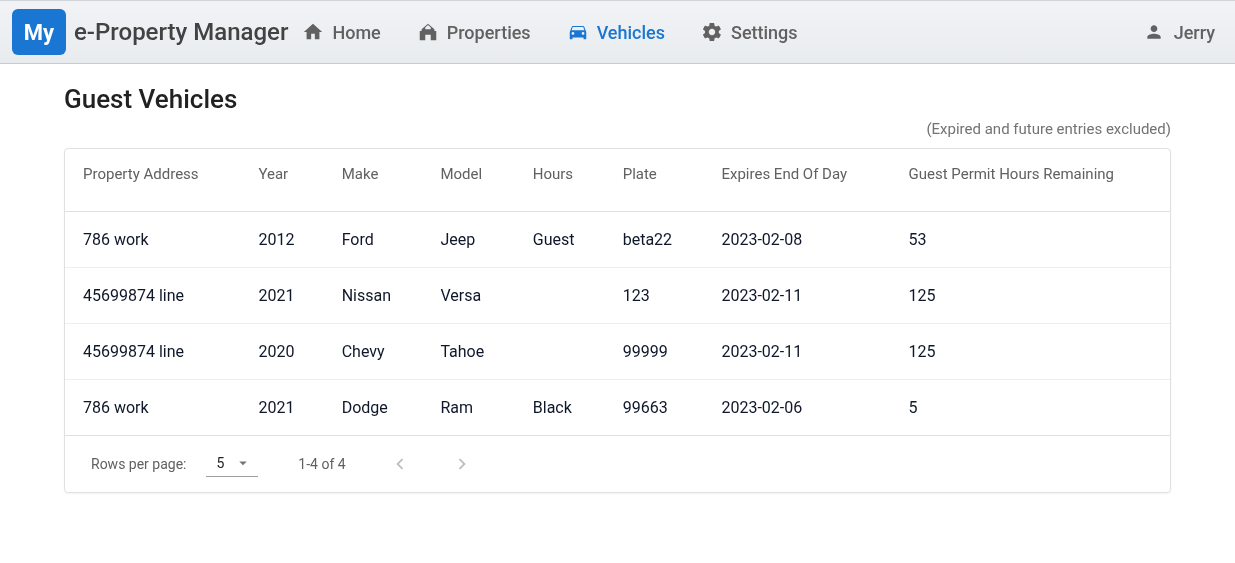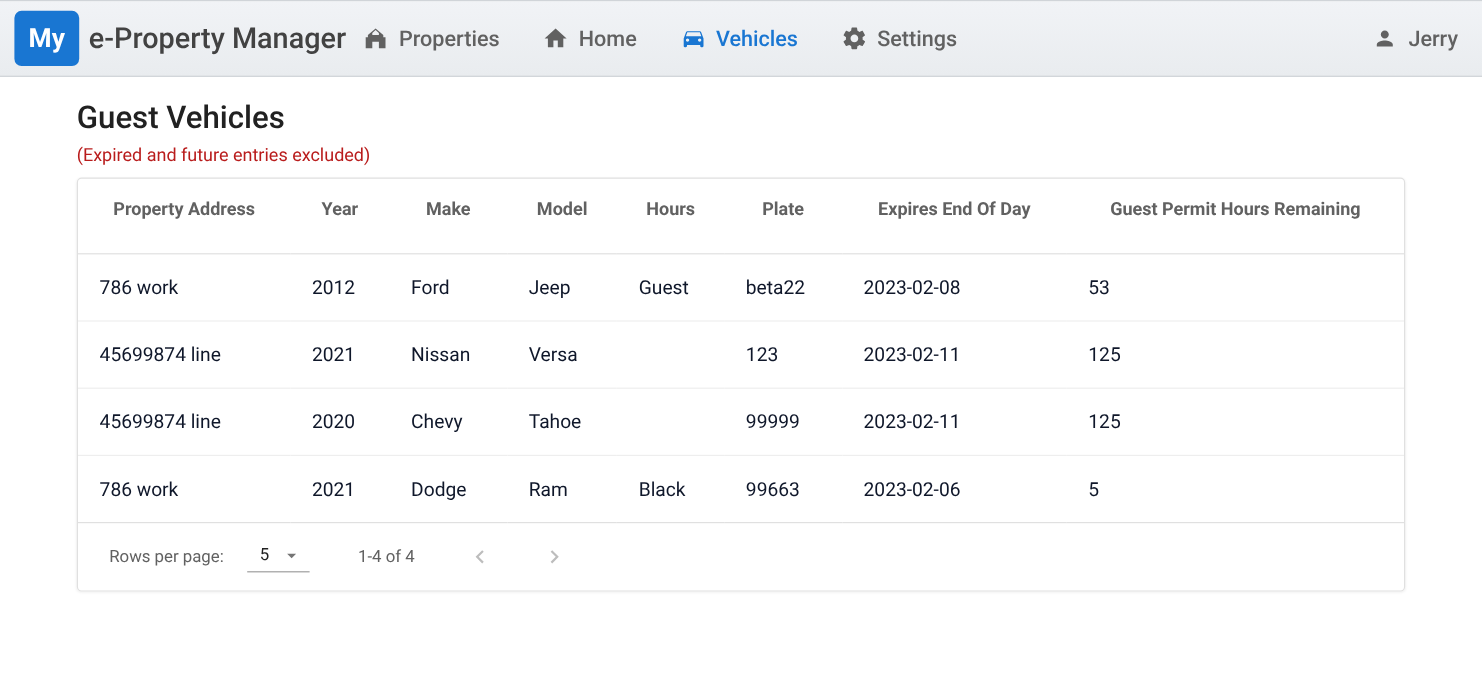--- a/index.html
+++ b/index.html
@@ -43,32 +43,32 @@
     border-radius: 4px;
   }
   .nav-item.active { color: #1976d2; text-align: center; }
   .nav-item svg { width: 22px; height: 22px; fill: currentColor; }
   .spacer { flex: 1; }
   .user { display:flex; align-items:flex-start; gap:10px; color:#616161; font-size:18px; font-weight:500; cursor:pointer;}
   .user svg { width:20px; height:20px; fill: currentColor; }
 
   .page { padding: 20px 64px; }
   .page-title { font-size: 26px; font-weight: 500; color:#212121; margin-bottom:6px;}
-  .subtitle { font-size: 15px; color:#b91c1c; margin-bottom: 10px;}
+  .subtitle { font-size: 15px; color:#737373; margin-bottom: 10px; text-align: right;}
 
   .card {
     border: 1px solid #e0e0e0;
     border-radius: 4px;
     overflow: hidden;
     box-shadow: 0 1px 2px rgba(0,0,0,0.05);
   }
   table { width:100%; border-collapse: collapse; }
   thead th {
-    text-align:center;
-    font-weight:700;
+    text-align:left;
+    font-weight:400;
     color:#616161;
     font-size:15px;
     padding: 16px 18px 28px 18px;
     border-bottom: 1px solid #e0e0e0;
   }
   tbody td {
     padding: 18px 18px;
     border-bottom: 1px solid #eeeeee;
     font-size: 16px;
     color: #0f172a;
@@ -103,29 +103,29 @@
 
 <div class="topbar">
   <div class="logo-box">
     <span>My</span>
   </div>
   <div class="brand">e-Property Manager</div>
 
   <div class="nav">
     <div class="nav-item">
       <svg viewBox="0 0 24 24">
+          <path d="M10 20v-6h4v6h5v-8h3L12 3 2 12h3v8z"></path>
+        </svg>
+      <span>Home</span>
+    </div>
+    <div class="nav-item">
+      <svg viewBox="0 0 24 24">
           <path d="M19 9l-7-6-7 6v2H3v10h6v-6h6v6h6V11h-2V9zM9 7l3-2.6L15 7v2H9V7z"></path>
         </svg>
       <span>Properties</span>
-    </div>
-    <div class="nav-item">
-      <svg viewBox="0 0 24 24">
-          <path d="M10 20v-6h4v6h5v-8h3L12 3 2 12h3v8z"></path>
-        </svg>
-      <span>Home</span>
     </div>
     <div class="nav-item active">
       <svg viewBox="0 0 24 24">
           <path d="M18.9 6.5c-.2-.6-.8-1-1.4-1H6.5c-.6 0-1.2.4-1.4 1L3 12v7c0 .6.4 1 1 1h1c.6 0 1-.4 1-1v-1h12v1c0 .6.4 1 1 1h1c.6 0 1-.4 1-1v-7l-2.1-5.5zM6.5 15c-.8 0-1.5-.7-1.5-1.5S5.7 12 6.5 12 8 12.7 8 13.5 7.3 15 6.5 15zm11 0c-.8 0-1.5-.7-1.5-1.5S16.7 12 17.5 12s1.5.7 1.5 1.5S18.3 15 17.5 15zM5 10l1.3-3.5h11.4L19 10H5z"></path>
         </svg>
       <span>Vehicles</span>
     </div>
     <div class="nav-item">
       <svg viewBox="0 0 24 24">
           <path d="M19.4 13c0-.3.1-.7.1-1s0-.7-.1-1l2.1-1.6c.2-.1.2-.4.1-.6l-2-3.5c-.1-.2-.4-.3-.6-.2l-2.5 1c-.5-.4-1.1-.7-1.7-1l-.4-2.6c0-.2-.2-.4-.5-.4h-4c-.2 0-.4.2-.5.4L9 5.1c-.6.2-1.2.6-1.7 1l-2.5-1c-.2-.1-.5 0-.6.2l-2 3.5c-.1.2-.1.5.1.6L4.4 11c0 .3-.1.7-.1 1s0 .7.1 1l-2.1 1.6c-.2.1-.2.4-.1.6l2 3.5c.1.2.4.3.6.2l2.5-1c.5.4 1.1.7 1.7 1l.4 2.6c0 .2.2.4.5.4h4c.2 0 .4-.2.5-.4l.4-2.6c.6-.2 1.2-.6 1.7-1l2.5 1c.2.1.5 0 .6-.2l2-3.5c.1-.2.1-.5-.1-.6L19.4 13zM12 15.5c-1.9 0-3.5-1.6-3.5-3.5S10.1 8.5 12 8.5s3.5 1.6 3.5 3.5-1.6 3.5-3.5 3.5z"></path>

